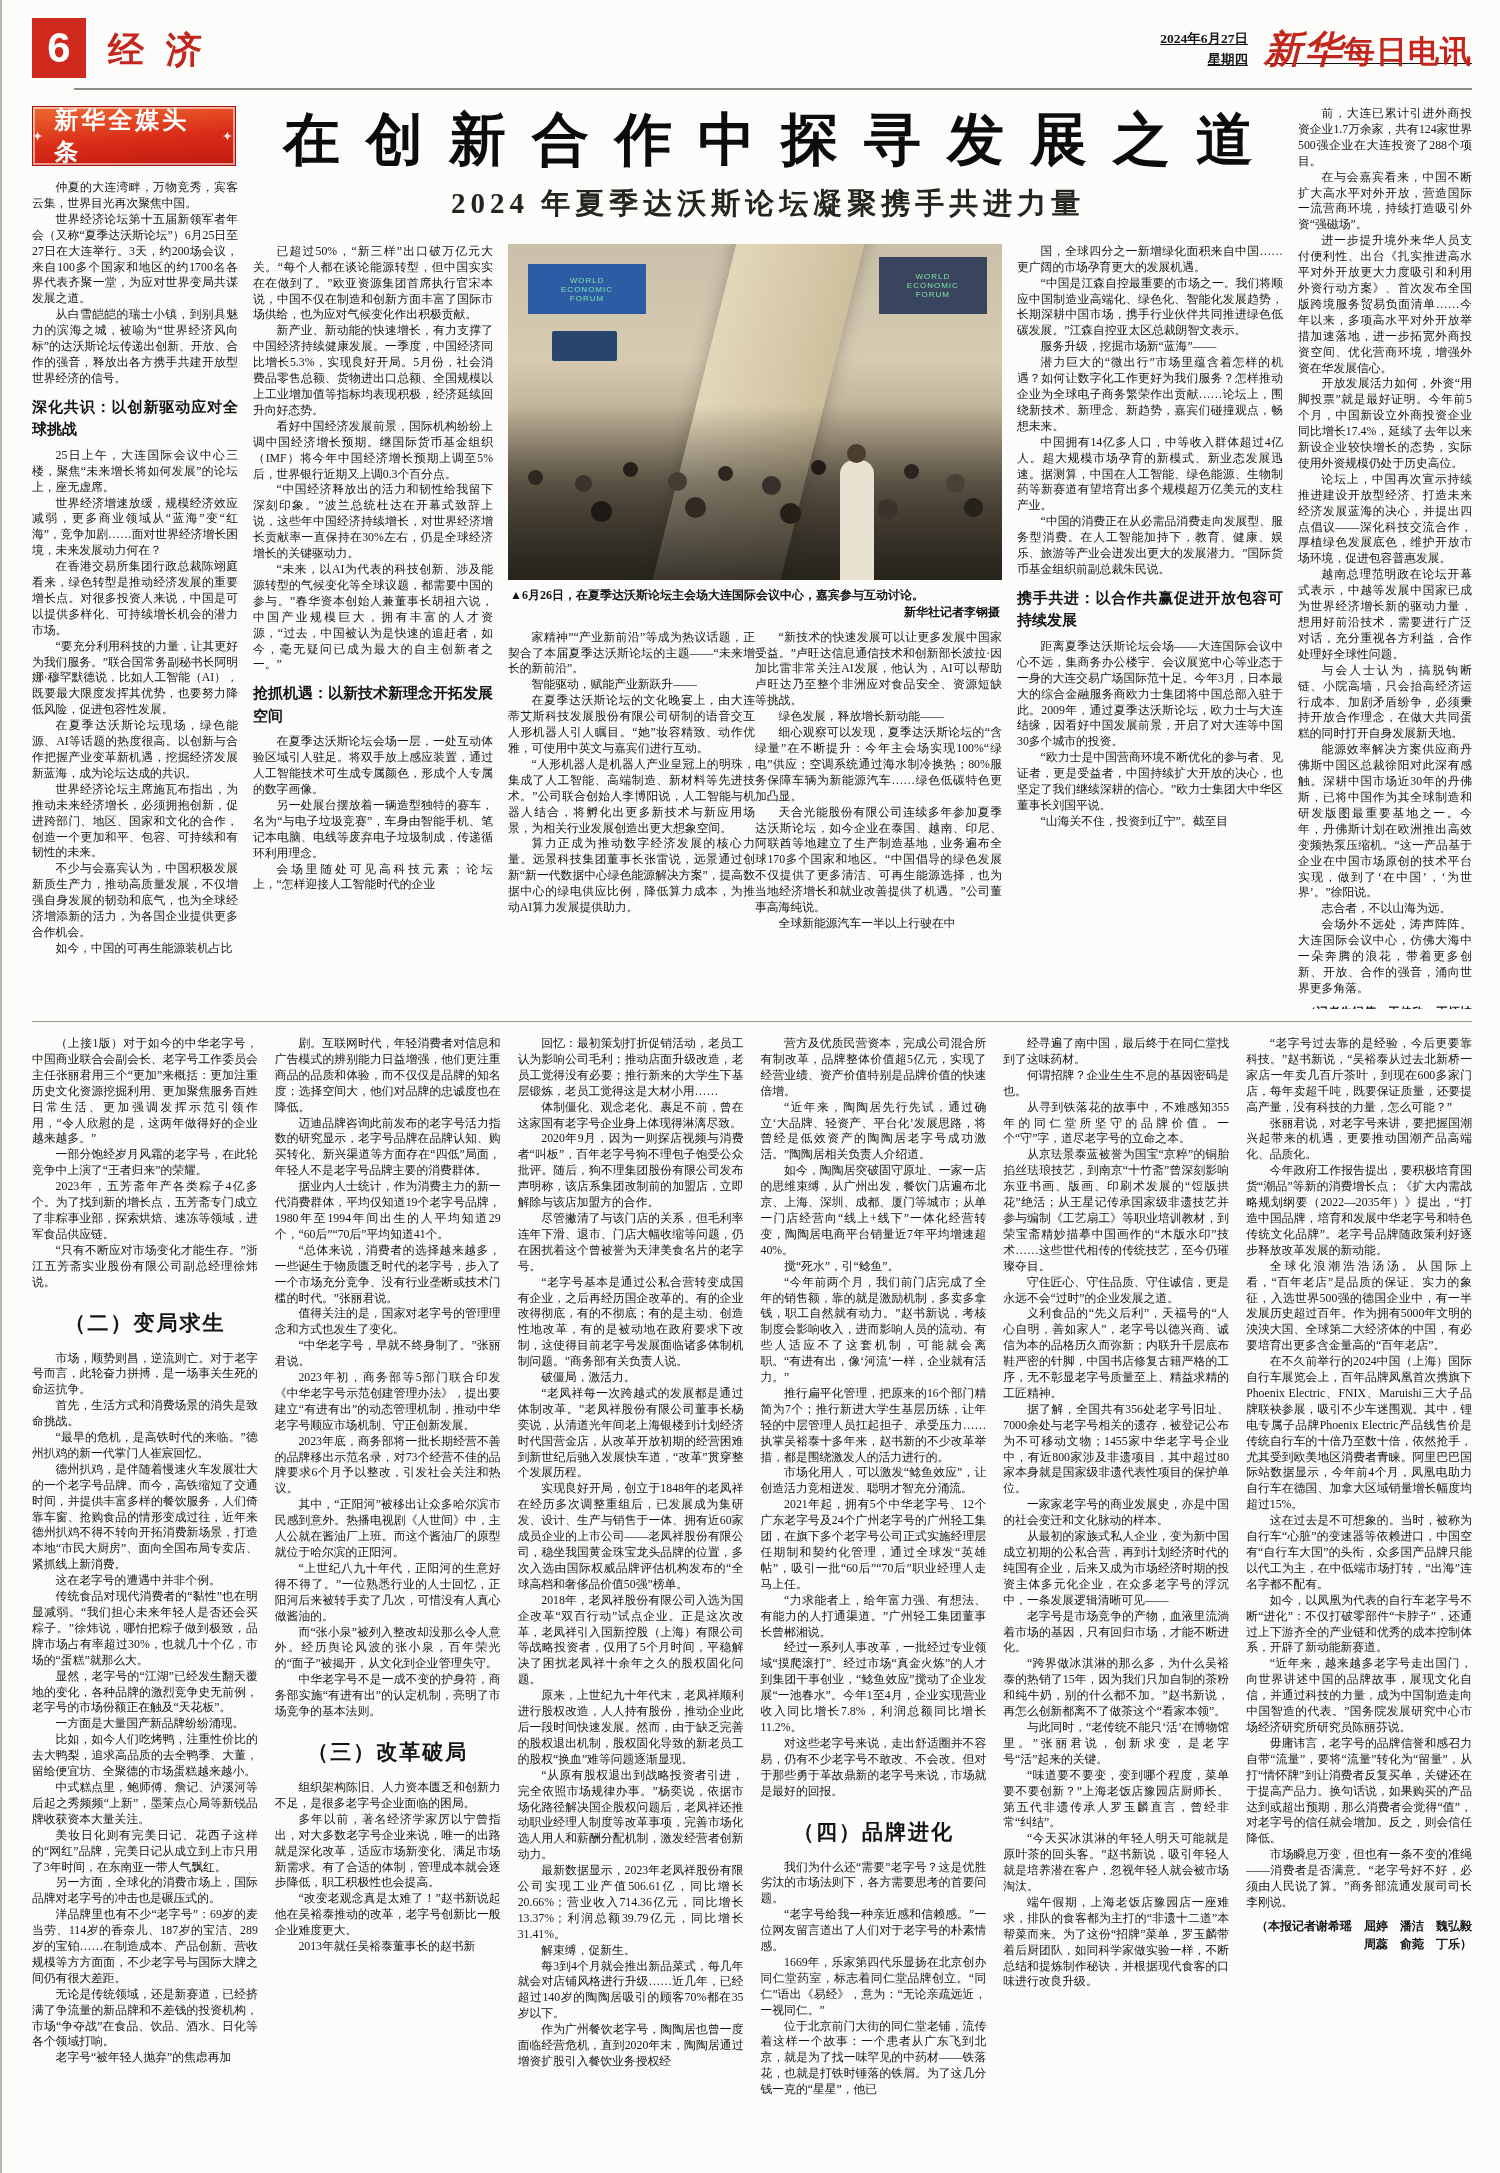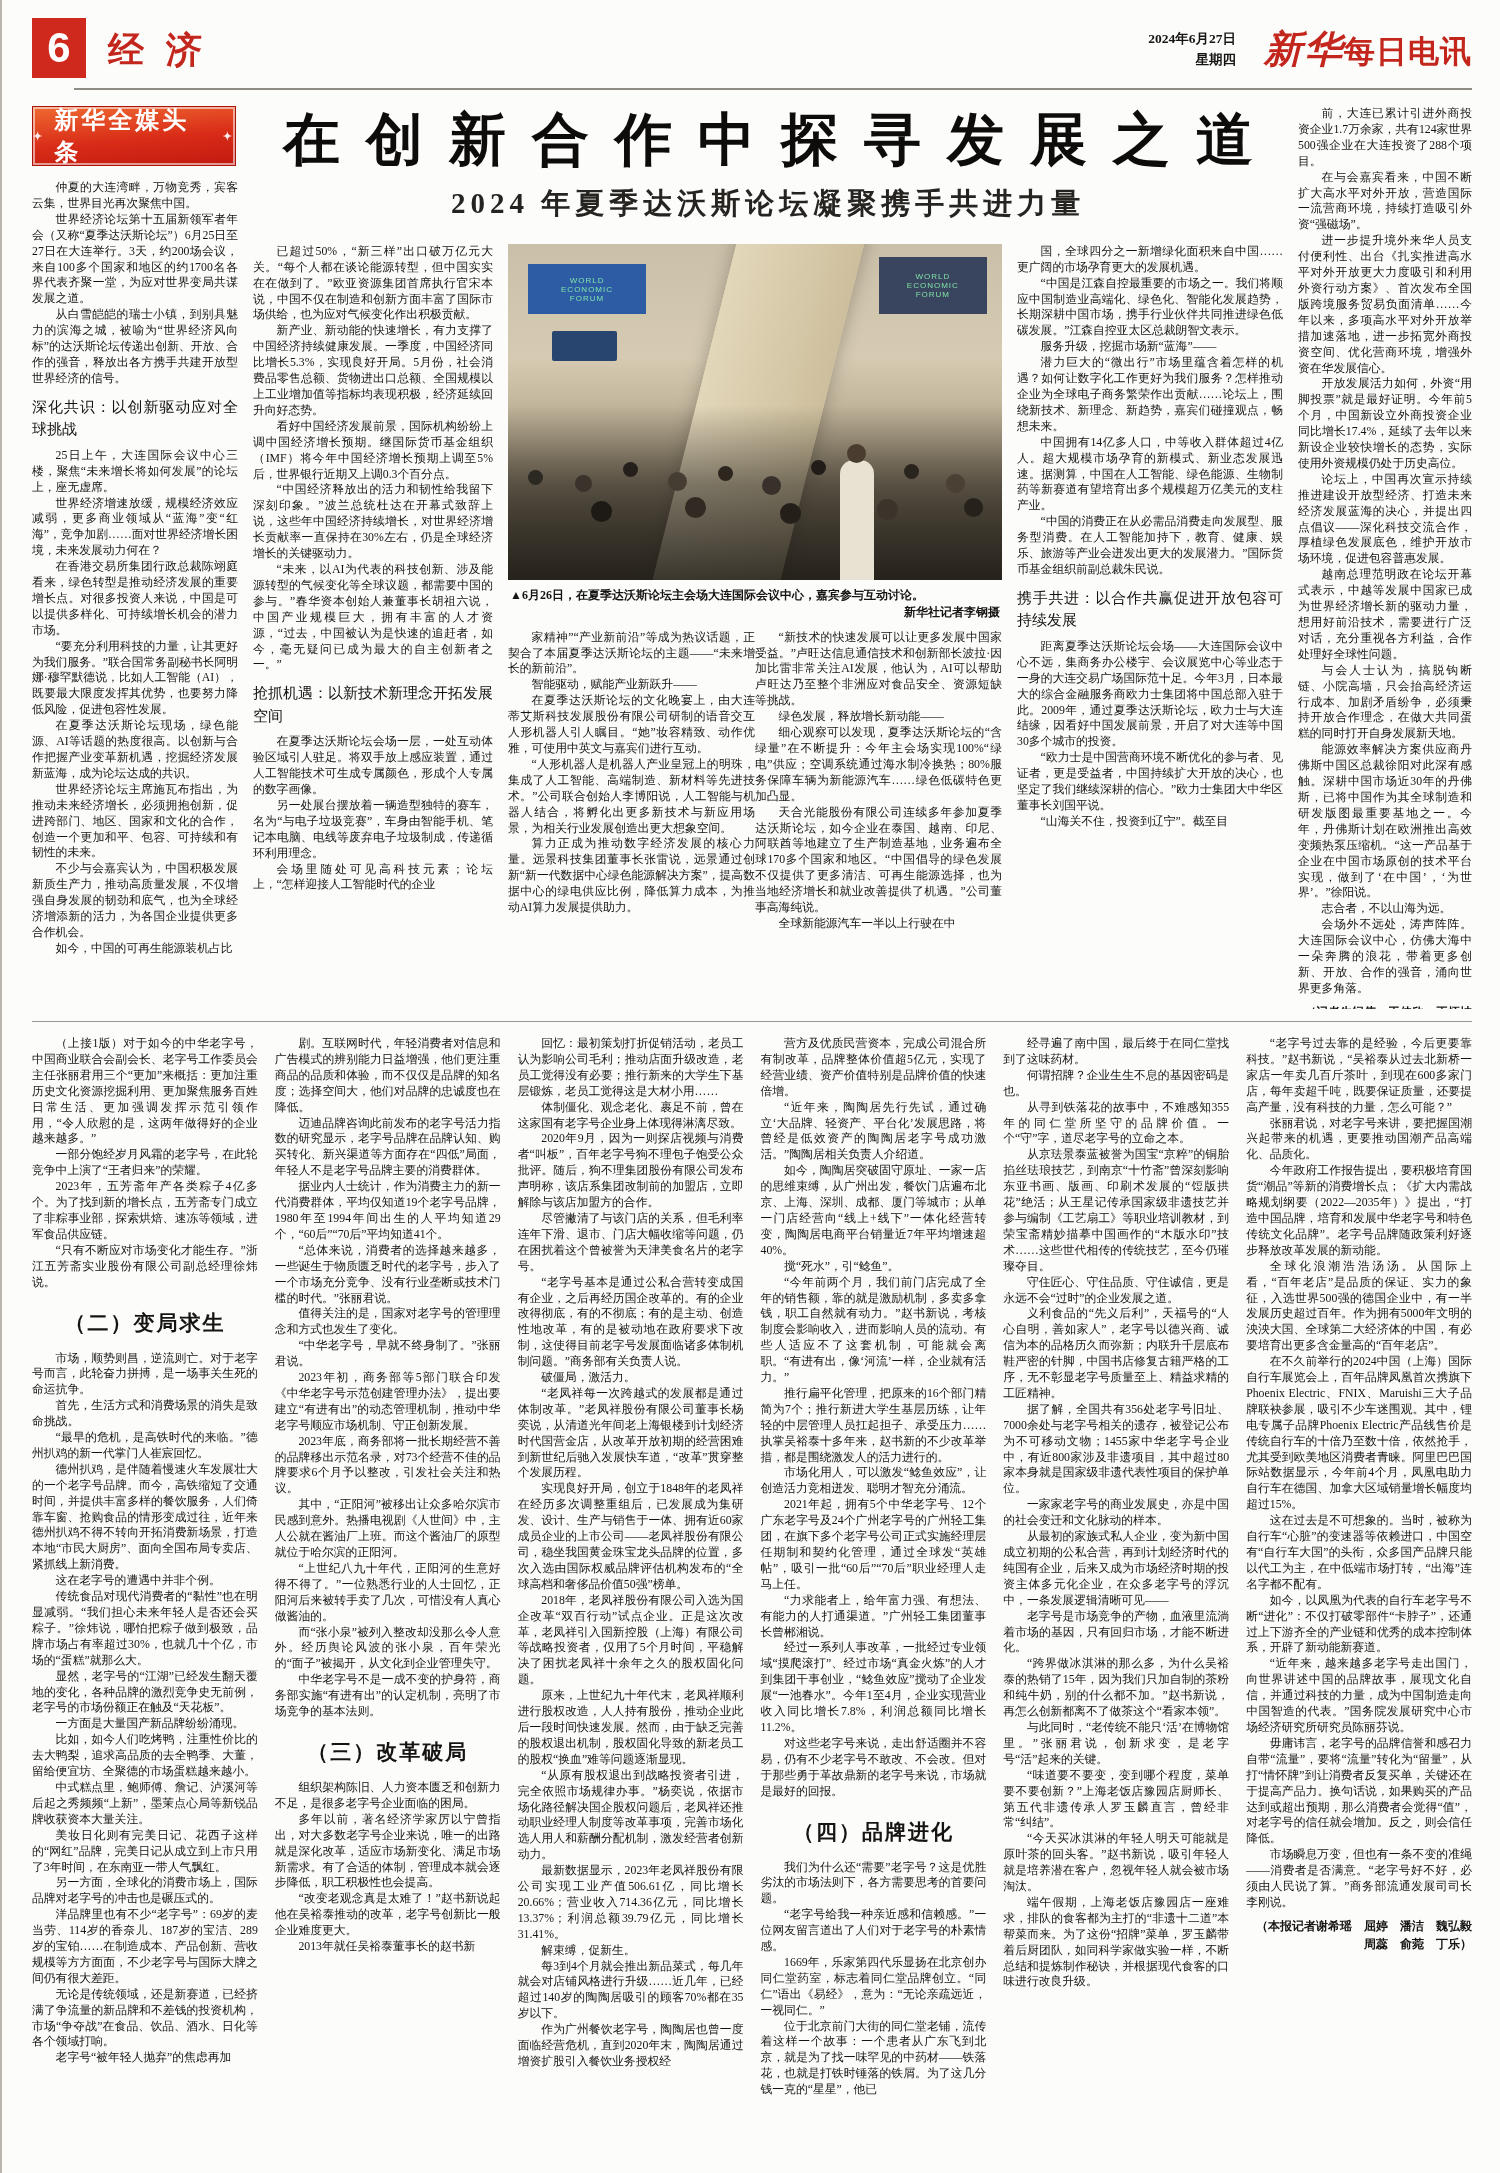--- a/index.html
+++ b/index.html
@@ -5,21 +5,21 @@
   html,body{margin:0;padding:0;background:#e9e7e2;}
   .page{width:1500px;height:2173px;margin:0 auto;background:#fcfcfa;box-sizing:border-box;
         padding:18px 28px 20px 30px;font-family:"Liberation Serif","DejaVu Serif",serif;
         color:#161412;position:relative;overflow:hidden;border-left:2px solid #b9b5ae;}
   
   .hdr{display:flex;align-items:flex-start;justify-content:space-between;height:62px;}
   .hdr-left{display:flex;align-items:center;gap:22px;}
   .pg-num{width:54px;height:60px;background:#cf281c;color:#fff;font-size:42px;font-weight:bold;
           display:flex;align-items:center;justify-content:center;font-family:"Liberation Sans",sans-serif;}
   .pg-sec{color:#c3261c;font-size:36px;font-weight:bold;letter-spacing:22px;margin-top:4px;}
-  .hdr-right{display:flex;align-items:center;gap:28px;margin-top:6px;}
+  .hdr-right{display:flex;align-items:center;gap:16px;margin-top:6px;text-decoration:underline;}
   .pg-date{font-size:13.5px;text-align:right;line-height:1.5;font-weight:bold;}
   .pg-mast{color:#c3261c;white-space:nowrap;}
   .mast-script{font-size:38px;font-weight:bold;font-style:italic;letter-spacing:2px;}
   .mast-rest{font-size:31px;font-weight:bold;letter-spacing:1px;}
   .rule{height:2px;background:#8f8c86;margin:8px 0 14px 42px;}
   
   .lead{display:flex;gap:15px;height:905px;overflow:hidden;}
   .col{overflow:hidden;text-align:justify;}
   .para{margin:0;text-indent:2em;font-size:11.8px;line-height:15.9px;}
   .t-a{width:206px;flex:none;height:100%;}
@@ -31,21 +31,21 @@
   .mid{flex:1;display:flex;flex-direction:column;min-width:0;}
   .hl-block{text-align:center;padding:6px 0 10px;}
   .hl-block h1{margin:0;font-size:57px;font-weight:bold;letter-spacing:26px;line-height:1.05;
                color:#0e0c0a;white-space:nowrap;text-indent:26px;}
   .hl-block h2{margin:14px 0 0;font-size:29px;font-weight:bold;letter-spacing:5px;color:#262421;}
   .mid-row{display:flex;gap:15px;flex:1;min-height:0;margin-top:10px;}
   .t-b{width:240px;flex:none;}
   .photo-col{flex:1;display:flex;flex-direction:column;min-width:0;}
   .t-e{width:266px;flex:none;}
   .t-f{width:174px;flex:none;height:100%;padding-top:2px;}
-  .sub-head{font-weight:normal;font-size:15px;line-height:1.5;margin:9px 0 7px;text-align:justify;}
+  .sub-head{font-weight:bold;font-size:15px;line-height:1.5;margin:9px 0 7px;text-align:justify;}
   .sig{margin:6px 0 0;font-weight:bold;font-size:12px;text-align:right;text-indent:0;line-height:1.5;}
   
   .photo{height:336px;position:relative;overflow:hidden;background:
      linear-gradient(180deg,#cabfa8 0%,#d6cbb2 34%,#b3a68c 58%,#7d715c 78%,#57503f 100%);}
   .ph-wall{position:absolute;left:38%;top:-12%;width:26%;height:120%;background:linear-gradient(90deg,#e3d7ba,#cdbf9d);
            transform:skewX(-14deg);box-shadow:0 0 18px rgba(0,0,0,.25);}
   .ph-banner{position:absolute;background:#2d5ca5;color:#86efac;display:flex;align-items:center;justify-content:center;}
   .ph-b1{left:4%;top:6%;width:24%;height:15%;}
   .ph-b2{right:3%;top:4%;width:22%;height:17%;background:#39455e;}
   .ph-banner span{font-family:"Liberation Sans",sans-serif;font-size:8px;letter-spacing:1px;text-align:center;opacity:.9;width:70%;}

